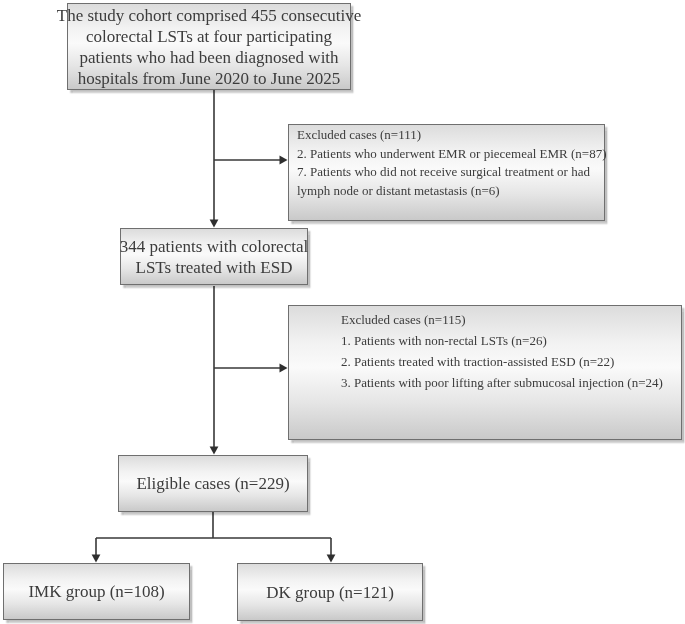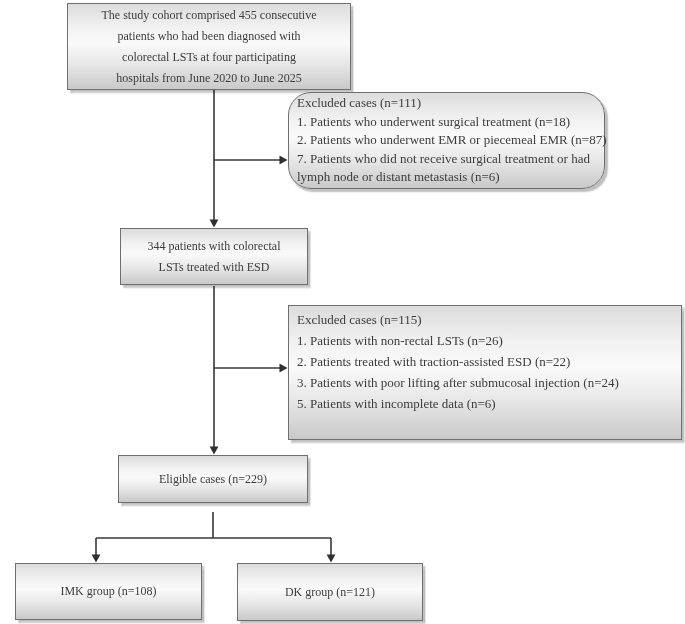--- a/index.html
+++ b/index.html
@@ -29,42 +29,42 @@
     background: linear-gradient(180deg, #dcdcdc 0%, #f2f2f2 28%, #fafafa 46%, #e6e6e6 72%, #c9c9c9 100%);
     box-shadow: 2.5px 3px 1.5px rgba(0, 0, 0, 0.25);
     color: #3c3c3c;
   }
   .box.center {
     display: flex;
     flex-direction: column;
     align-items: center;
     justify-content: center;
     text-align: center;
-    font-size: 12px;
+    font-size: 17px;
     line-height: 21px;
   }
   .box.center > div {
     white-space: nowrap;
   }
   .box.list {
     padding: 1px 2px 0 8px;
     font-size: 13px;
   }
   .box.list .row {
     white-space: nowrap;
   }
   #box-excluded1 .row { line-height: 18.6px; }
-  #box-excluded2 .row { line-height: 21px; }
+  #box-excluded2 .row { line-height: 21px; margin-left: 44px; }
 
   #box-cohort    { left: 67px;  top: 3px;   width: 284px; height: 87px; }
-  #box-excluded1 { left: 288px; top: 92px; width: 317px; height: 97px; border-radius: 23px; }
+  #box-excluded1 { left: 288px; top: 124px; width: 317px; height: 97px; }
   #box-esd       { left: 120px; top: 228px; width: 188px; height: 57px; }
   #box-excluded2 { left: 288px; top: 305px; width: 394px; height: 135px; padding-top: 3px; }
-  #box-eligible  { left: 118px; top: 455px; width: 190px; height: 48px; }
-  #box-imk       { left: 15px;   top: 563px; width: 187px; height: 57px; text-align: center; }
+  #box-eligible  { left: 118px; top: 455px; width: 190px; height: 57px; }
+  #box-imk       { left: 3px;   top: 563px; width: 187px; height: 57px; text-align: center; }
   #box-dk        { left: 237px; top: 563px; width: 186px; height: 58px; }
 </style>
 </head>
 <body>
 
 <div id="canvas">
 
   <svg id="connectors" viewBox="0 0 685 624" xmlns="http://www.w3.org/2000/svg">
     <g stroke="#383838" stroke-width="1.6" fill="none">
       <path d="M214,90 L214,220"></path>
@@ -81,44 +81,42 @@
       <polygon points="287.5,160 279.5,155.6 279.5,164.4"></polygon>
       <polygon points="214,454.5 209.6,446.5 218.4,446.5"></polygon>
       <polygon points="287.5,368 279.5,363.6 279.5,372.4"></polygon>
       <polygon points="96,562.5 91.6,554.5 100.4,554.5"></polygon>
       <polygon points="331,562.5 326.6,554.5 335.4,554.5"></polygon>
     </g>
   </svg>
 
   <div class="box center" id="box-cohort">
     <div>The study cohort comprised 455 consecutive</div>
+    <div>colorectal LSTs at four participating</div>
     <div>patients who had been diagnosed with</div>
-    <div>colorectal LSTs at four participating</div>
     <div>hospitals from June 2020 to June 2025</div>
   </div>
 
   <div class="box list" id="box-excluded1">
     <div class="row">Excluded cases (n=111)</div>
-    <div class="row">1. Patients who underwent surgical treatment (n=18)</div>
     <div class="row">2. Patients who underwent EMR or piecemeal EMR (n=87)</div>
     <div class="row">7. Patients who did not receive surgical treatment or had</div>
     <div class="row">lymph node or distant metastasis (n=6)</div>
   </div>
 
   <div class="box center" id="box-esd">
     <div>344 patients with colorectal</div>
     <div>LSTs treated with ESD</div>
   </div>
 
   <div class="box list" id="box-excluded2">
     <div class="row">Excluded cases (n=115)</div>
     <div class="row">1. Patients with non-rectal LSTs (n=26)</div>
     <div class="row">2. Patients treated with traction-assisted ESD (n=22)</div>
     <div class="row">3. Patients with poor lifting after submucosal injection (n=24)</div>
-    <div class="row">5. Patients with incomplete data (n=6)</div>
   </div>
 
   <div class="box center" id="box-eligible">
     <div>Eligible cases (n=229)</div>
   </div>
 
   <div class="box center" id="box-imk">
     <div>IMK group (n=108)</div>
   </div>
 

